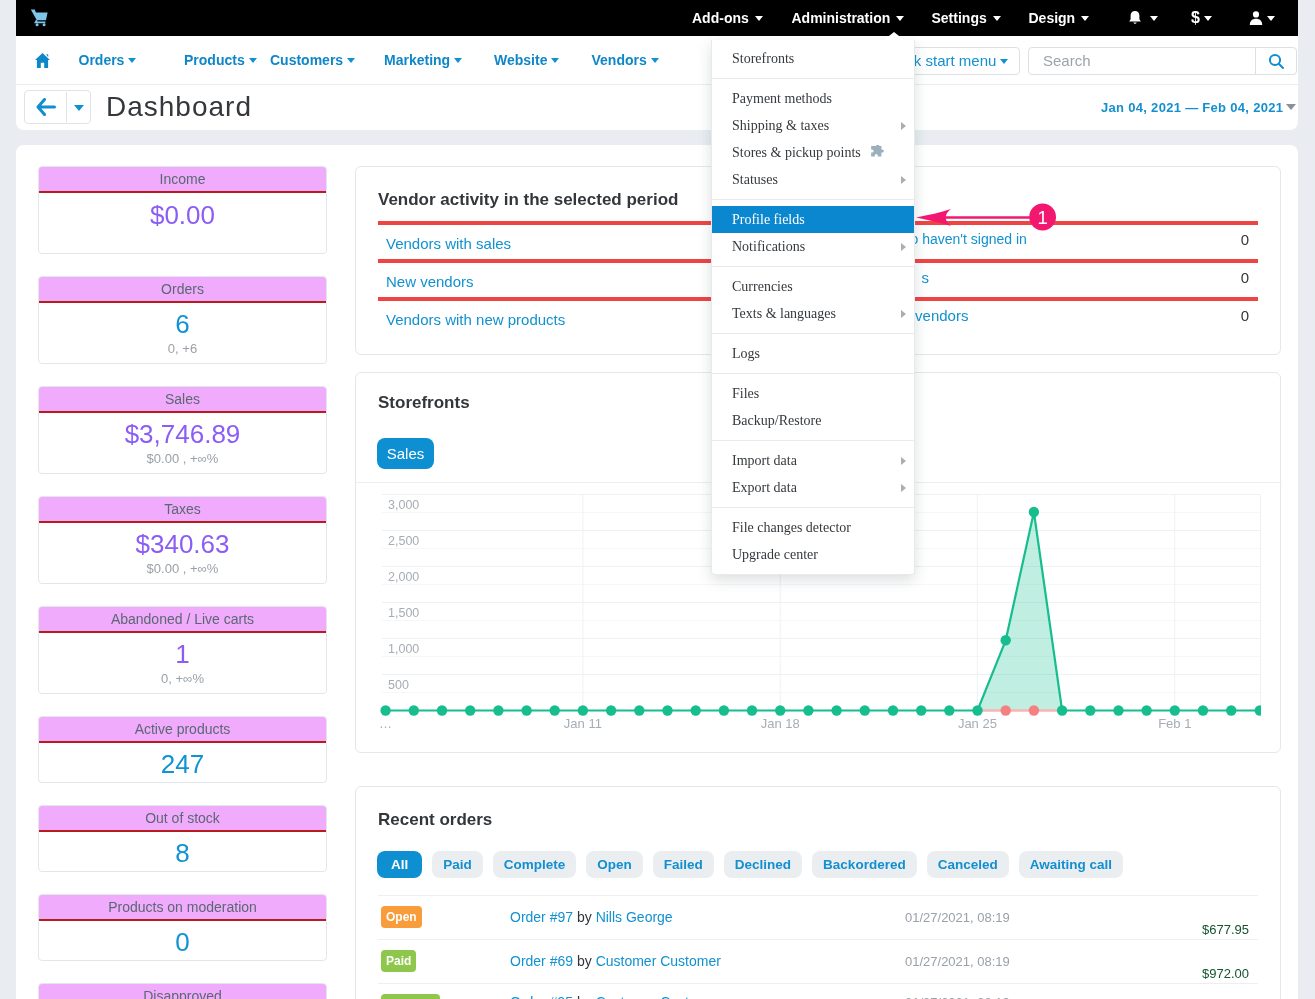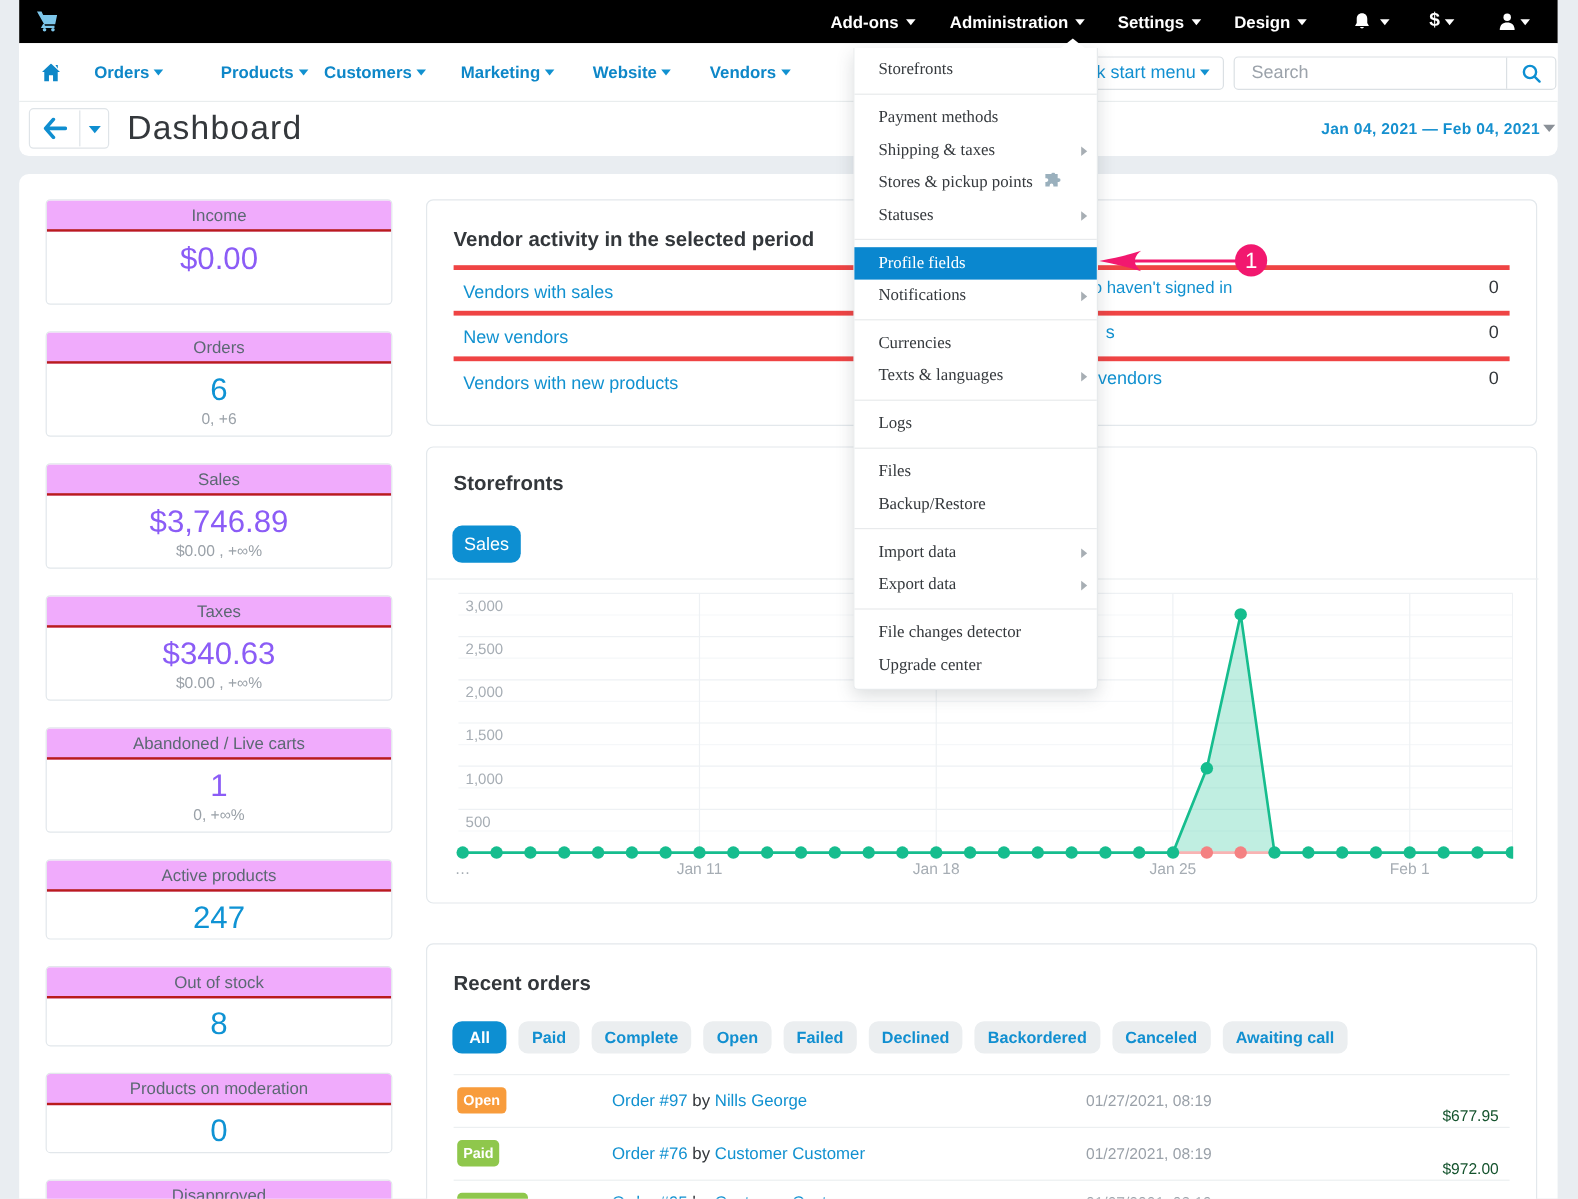--- a/index.html
+++ b/index.html
@@ -261,21 +261,21 @@
     <span class="pill on" style="padding:0 14px;">All</span><span class="pill">Paid</span><span class="pill">Complete</span><span class="pill">Open</span><span class="pill">Failed</span><span class="pill">Declined</span><span class="pill">Backordered</span><span class="pill">Canceled</span><span class="pill">Awaiting call</span>
   </div>
   <div class="orow" style="top:108px;">
     <span class="badge" style="background:#f89c3c;">Open</span>
     <span class="olnk"><a class="lnk">Order #97</a> by <a class="lnk">Nills George</a></span>
     <span class="odate">01/27/2021, 08:19</span>
     <span class="oprice">$677.95</span>
   </div>
   <div class="orow" style="top:152px;">
     <span class="badge" style="background:#8fc74c;">Paid</span>
-    <span class="olnk"><a class="lnk">Order #76</a> by <a class="lnk">Customer Customer</a></span>
+    <span class="olnk"><a class="lnk">Order #69</a> by <a class="lnk">Customer Customer</a></span>
     <span class="odate">01/27/2021, 08:19</span>
     <span class="oprice">$972.00</span>
   </div>
   <div class="orow" style="top:196px;">
     <span class="badge" style="background:#8fc74c; width:59px; padding:0; text-align:center; overflow:hidden;">Complete</span>
     <span class="olnk" style="line-height:37px;"><a class="lnk">Order #95</a> by <a class="lnk">Customer Customer</a></span>
     <span class="odate" style="line-height:37px;">01/27/2021, 08:19</span>
     <span class="oprice" style="line-height:33px;">$1,733.34</span>
   </div>
 </div>

